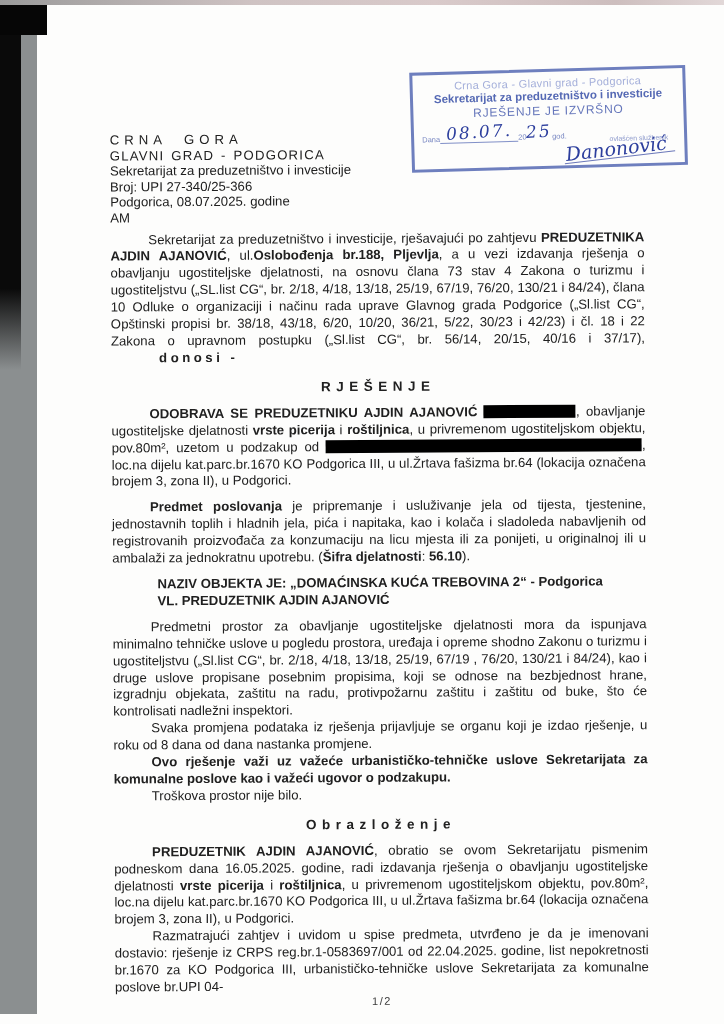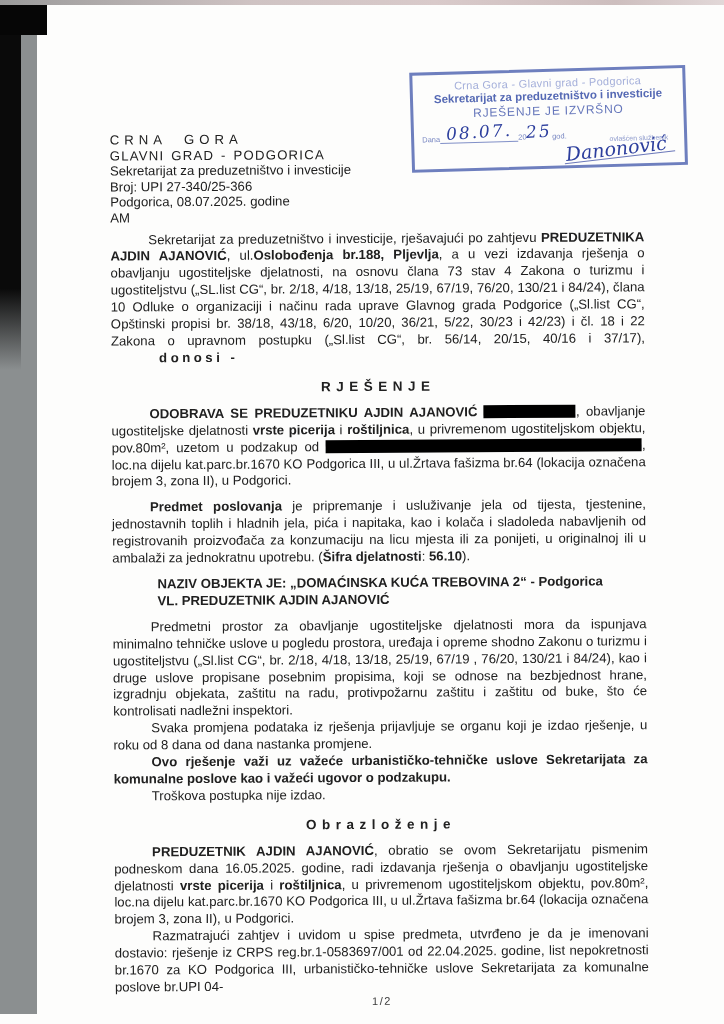--- a/index.html
+++ b/index.html
@@ -92,21 +92,21 @@
     <div>
         <p class="para indent first"><span class="">Sekretarijat za preduzetništvo i investicije, rješavajući po zahtjevu </span><span class="b">PREDUZETNIKA AJDIN AJANOVIĆ</span><span class="">, ul.</span><span class="b">Oslobođenja br.188, Pljevlja</span><span class="">, a u vezi izdavanja rješenja o obavljanju ugostiteljske djelatnosti, na osnovu člana 73 stav 4 Zakona o turizmu i ugostiteljstvu („SL.list CG“, br. 2/18, 4/18, 13/18, 25/19, 67/19, 76/20, 130/21 i 84/24), člana 10 Odluke o organizaciji i načinu rada uprave Glavnog grada Podgorice („Sl.list CG“, Opštinski propisi br. 38/18, 43/18, 6/20, 10/20, 36/21, 5/22, 30/23 i 42/23) i čl. 18 i 22 Zakona o upravnom postupku („Sl.list CG“, br. 56/14, 20/15, 40/16 i 37/17), </span><span class="b ls">donosi -</span></p>
         <div class="heading">RJEŠENJE</div>
         <p class="para indent"><span class="b">ODOBRAVA SE PREDUZETNIKU AJDIN AJANOVIĆ </span><span class="redacted" style="width: 92px;"></span><span class="">, obavljanje ugostiteljske djelatnosti </span><span class="b">vrste picerija</span><span class=""> i </span><span class="b">roštiljnica</span><span class="">, u privremenom ugostiteljskom objektu, pov.80m², uzetom u podzakup od </span><span class="redacted" style="width: 316px;"></span><span class="">, loc.na dijelu kat.parc.br.1670 KO Podgorica III, u ul.Žrtava fašizma br.64 (lokacija označena brojem 3, zona II), u Podgorici.</span></p>
         <p class="para indent gap"><span class="b">Predmet poslovanja</span><span class=""> je pripremanje i usluživanje jela od tijesta, tjestenine, jednostavnih toplih i hladnih jela, pića i napitaka, kao i kolača i sladoleda nabavljenih od registrovanih proizvođača za konzumaciju na licu mjesta ili za ponijeti, u originalnoj ili u ambalaži za jednokratnu upotrebu. (</span><span class="b">Šifra djelatnosti</span><span class="">: </span><span class="b">56.10</span><span class="">).</span></p>
         <p class="para naziv gap"><span class="b">NAZIV OBJEKTA JE: „DOMAĆINSKA KUĆA TREBOVINA 2“ - Podgorica</span></p>
         <p class="para naziv"><span class="b">VL. PREDUZETNIK AJDIN AJANOVIĆ</span></p>
         <p class="para indent gap"><span class="">Predmetni prostor za obavljanje ugostiteljske djelatnosti mora da ispunjava minimalno tehničke uslove u pogledu prostora, uređaja i opreme shodno Zakonu o turizmu i ugostiteljstvu („Sl.list CG“, br. 2/18, 4/18, 13/18, 25/19, 67/19 , 76/20, 130/21 i 84/24), kao i druge uslove propisane posebnim propisima, koji se odnose na bezbjednost hrane, izgradnju objekata, zaštitu na radu, protivpožarnu zaštitu i zaštitu od buke, što će kontrolisati nadležni inspektori.</span></p>
         <p class="para indent"><span class="">Svaka promjena podataka iz rješenja prijavljuje se organu koji je izdao rješenje, u roku od 8 dana od dana nastanka promjene.</span></p>
         <p class="para indent"><span class="b">Ovo rješenje važi uz važeće urbanističko-tehničke uslove Sekretarijata za komunalne poslove kao i važeći ugovor o podzakupu.</span></p>
-        <p class="para indent"><span class="">Troškova postupka nije izdao.</span></p>
+        <p class="para indent"><span class="">Troškova prostor nije bilo.</span></p>
         <div class="heading">Obrazloženje</div>
         <p class="para indent"><span class="b">PREDUZETNIK AJDIN AJANOVIĆ</span><span class="">, obratio se ovom Sekretarijatu pismenim podneskom dana 16.05.2025. godine, radi izdavanja rješenja o obavljanju ugostiteljske djelatnosti </span><span class="b">vrste picerija</span><span class=""> i </span><span class="b">roštiljnica</span><span class="">, u privremenom ugostiteljskom objektu, pov.80m², loc.na dijelu kat.parc.br.1670 KO Podgorica III, u ul.Žrtava fašizma br.64 (lokacija označena brojem 3, zona II), u Podgorici.</span></p>
         <p class="para indent"><span class="">Razmatrajući zahtjev i uvidom u spise predmeta, utvrđeno je da je imenovani dostavio: rješenje iz CRPS reg.br.1-0583697/001 od 22.04.2025. godine, list nepokretnosti br.1670 za KO Podgorica III, urbanističko-tehničke uslove Sekretarijata za komunalne poslove br.UPI 04-</span></p>
       </div>
   </div>
 
   <div class="footer">1/2</div>
 
 </div>
 

